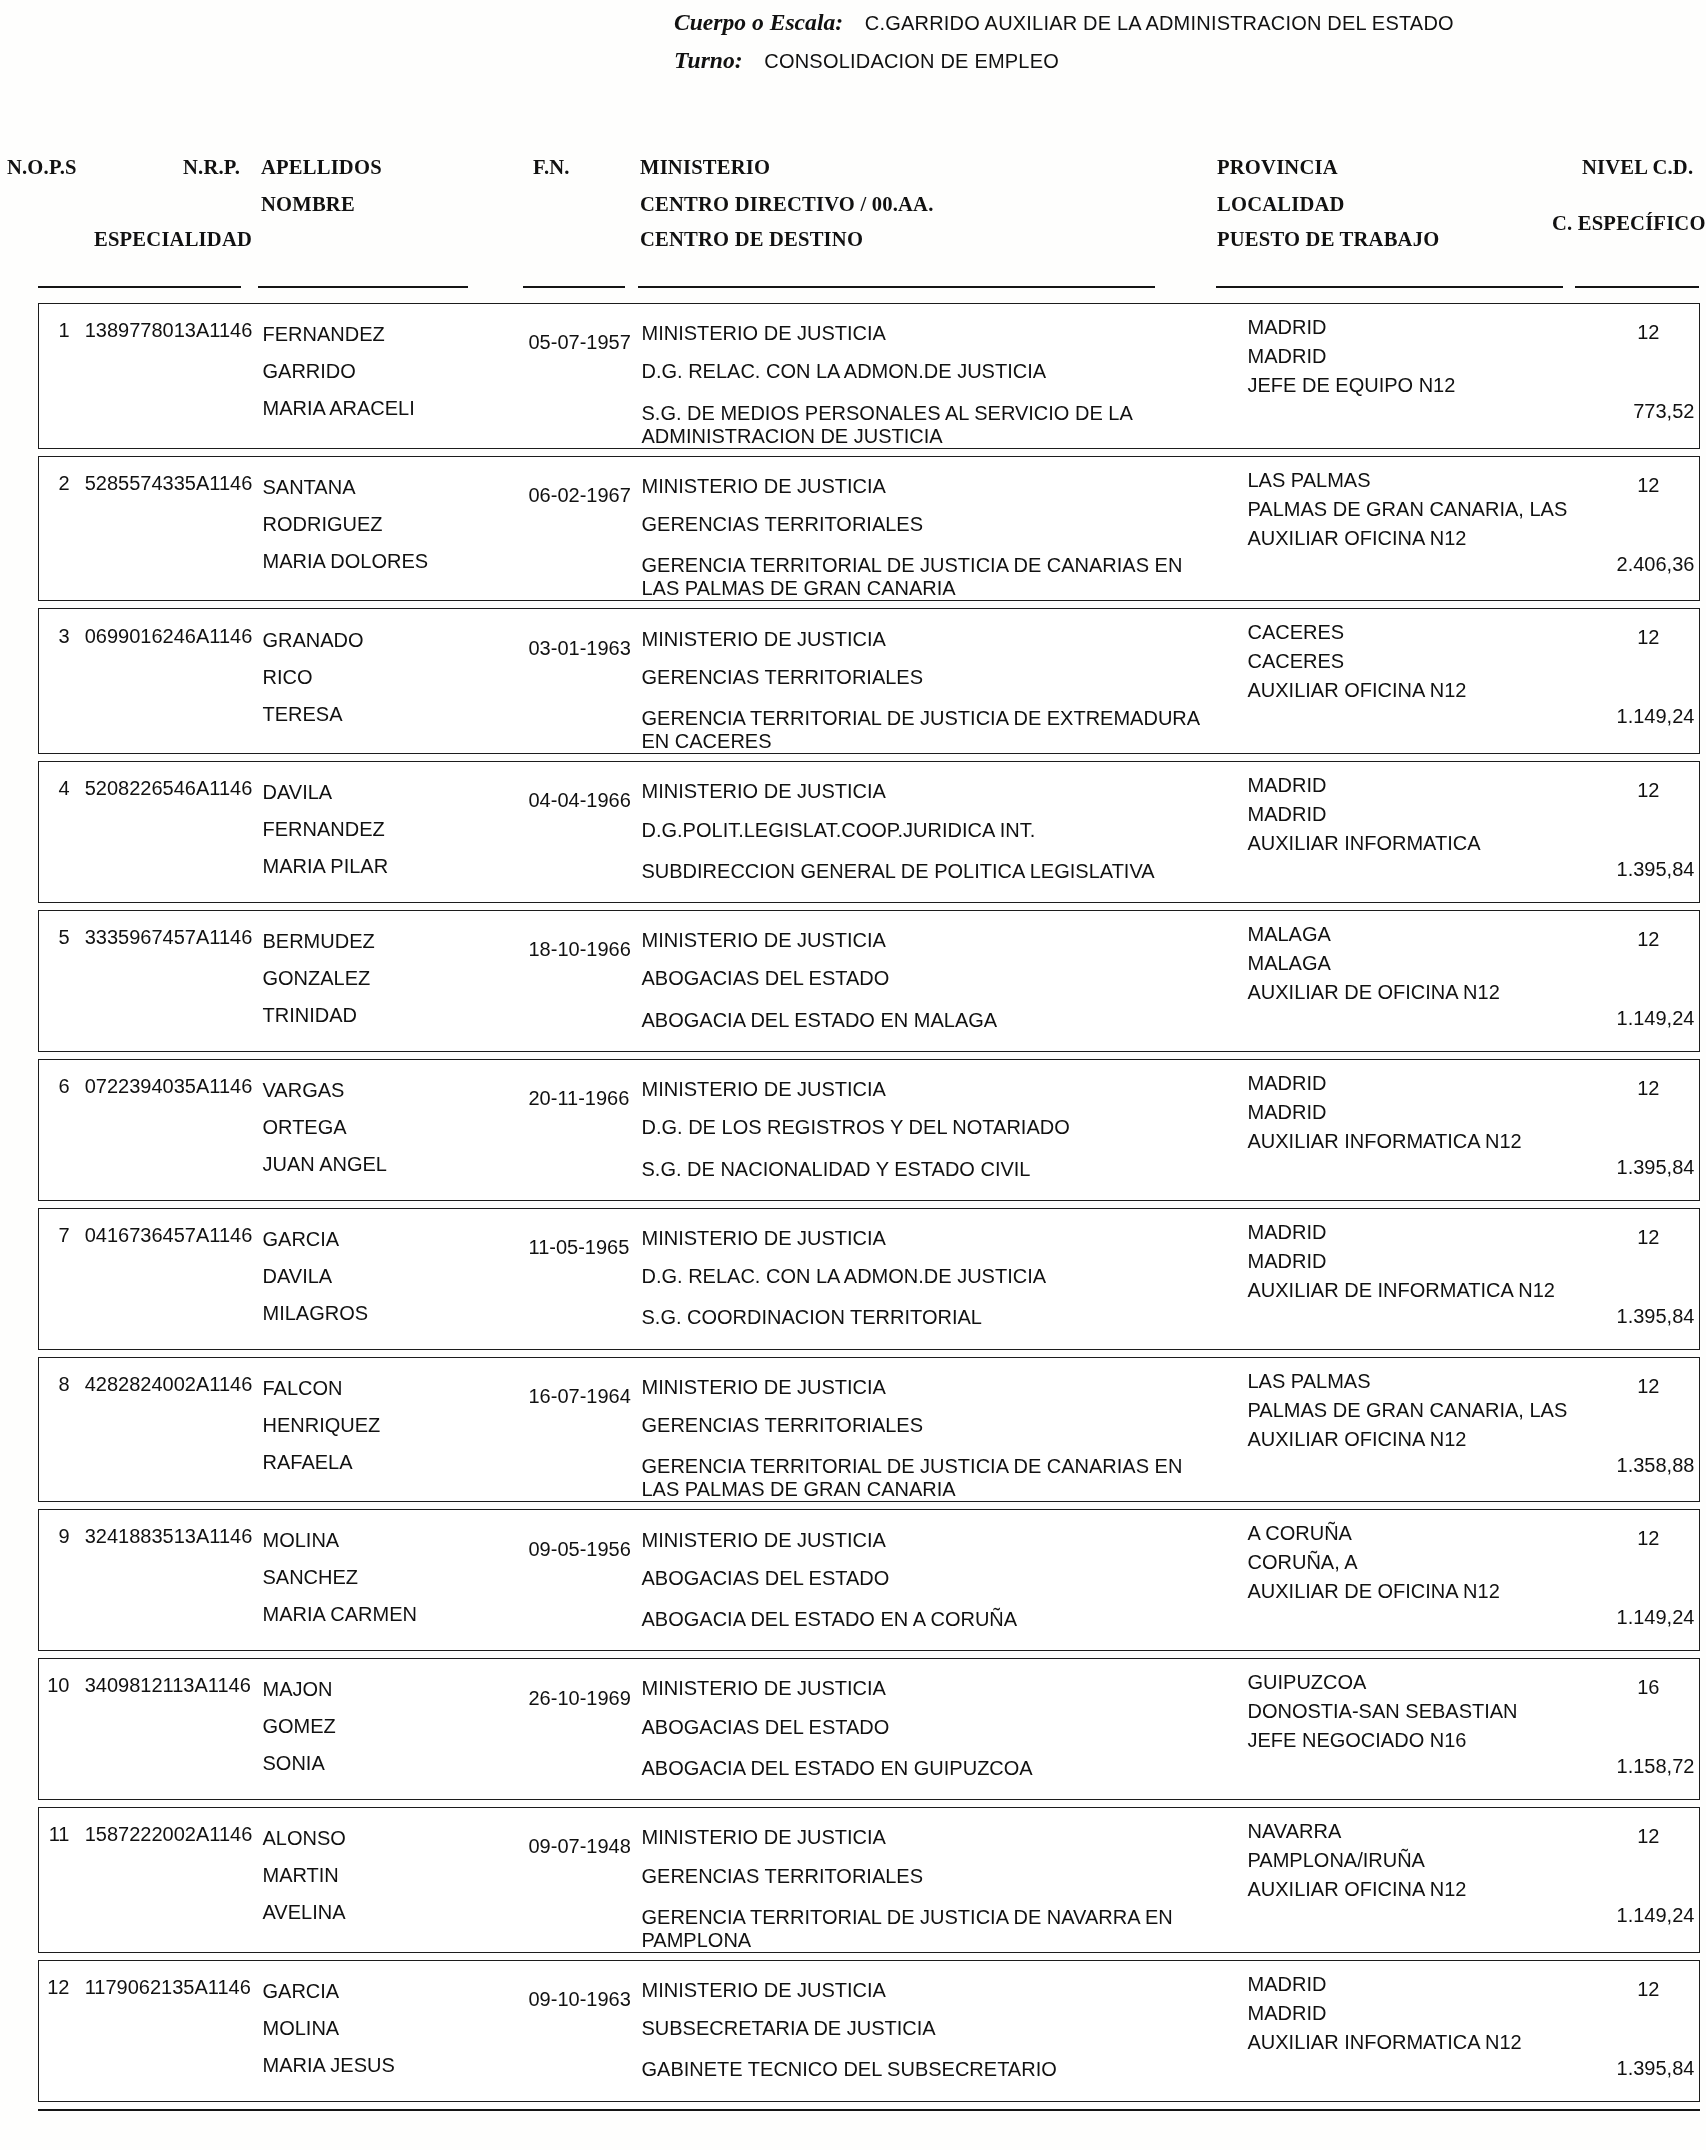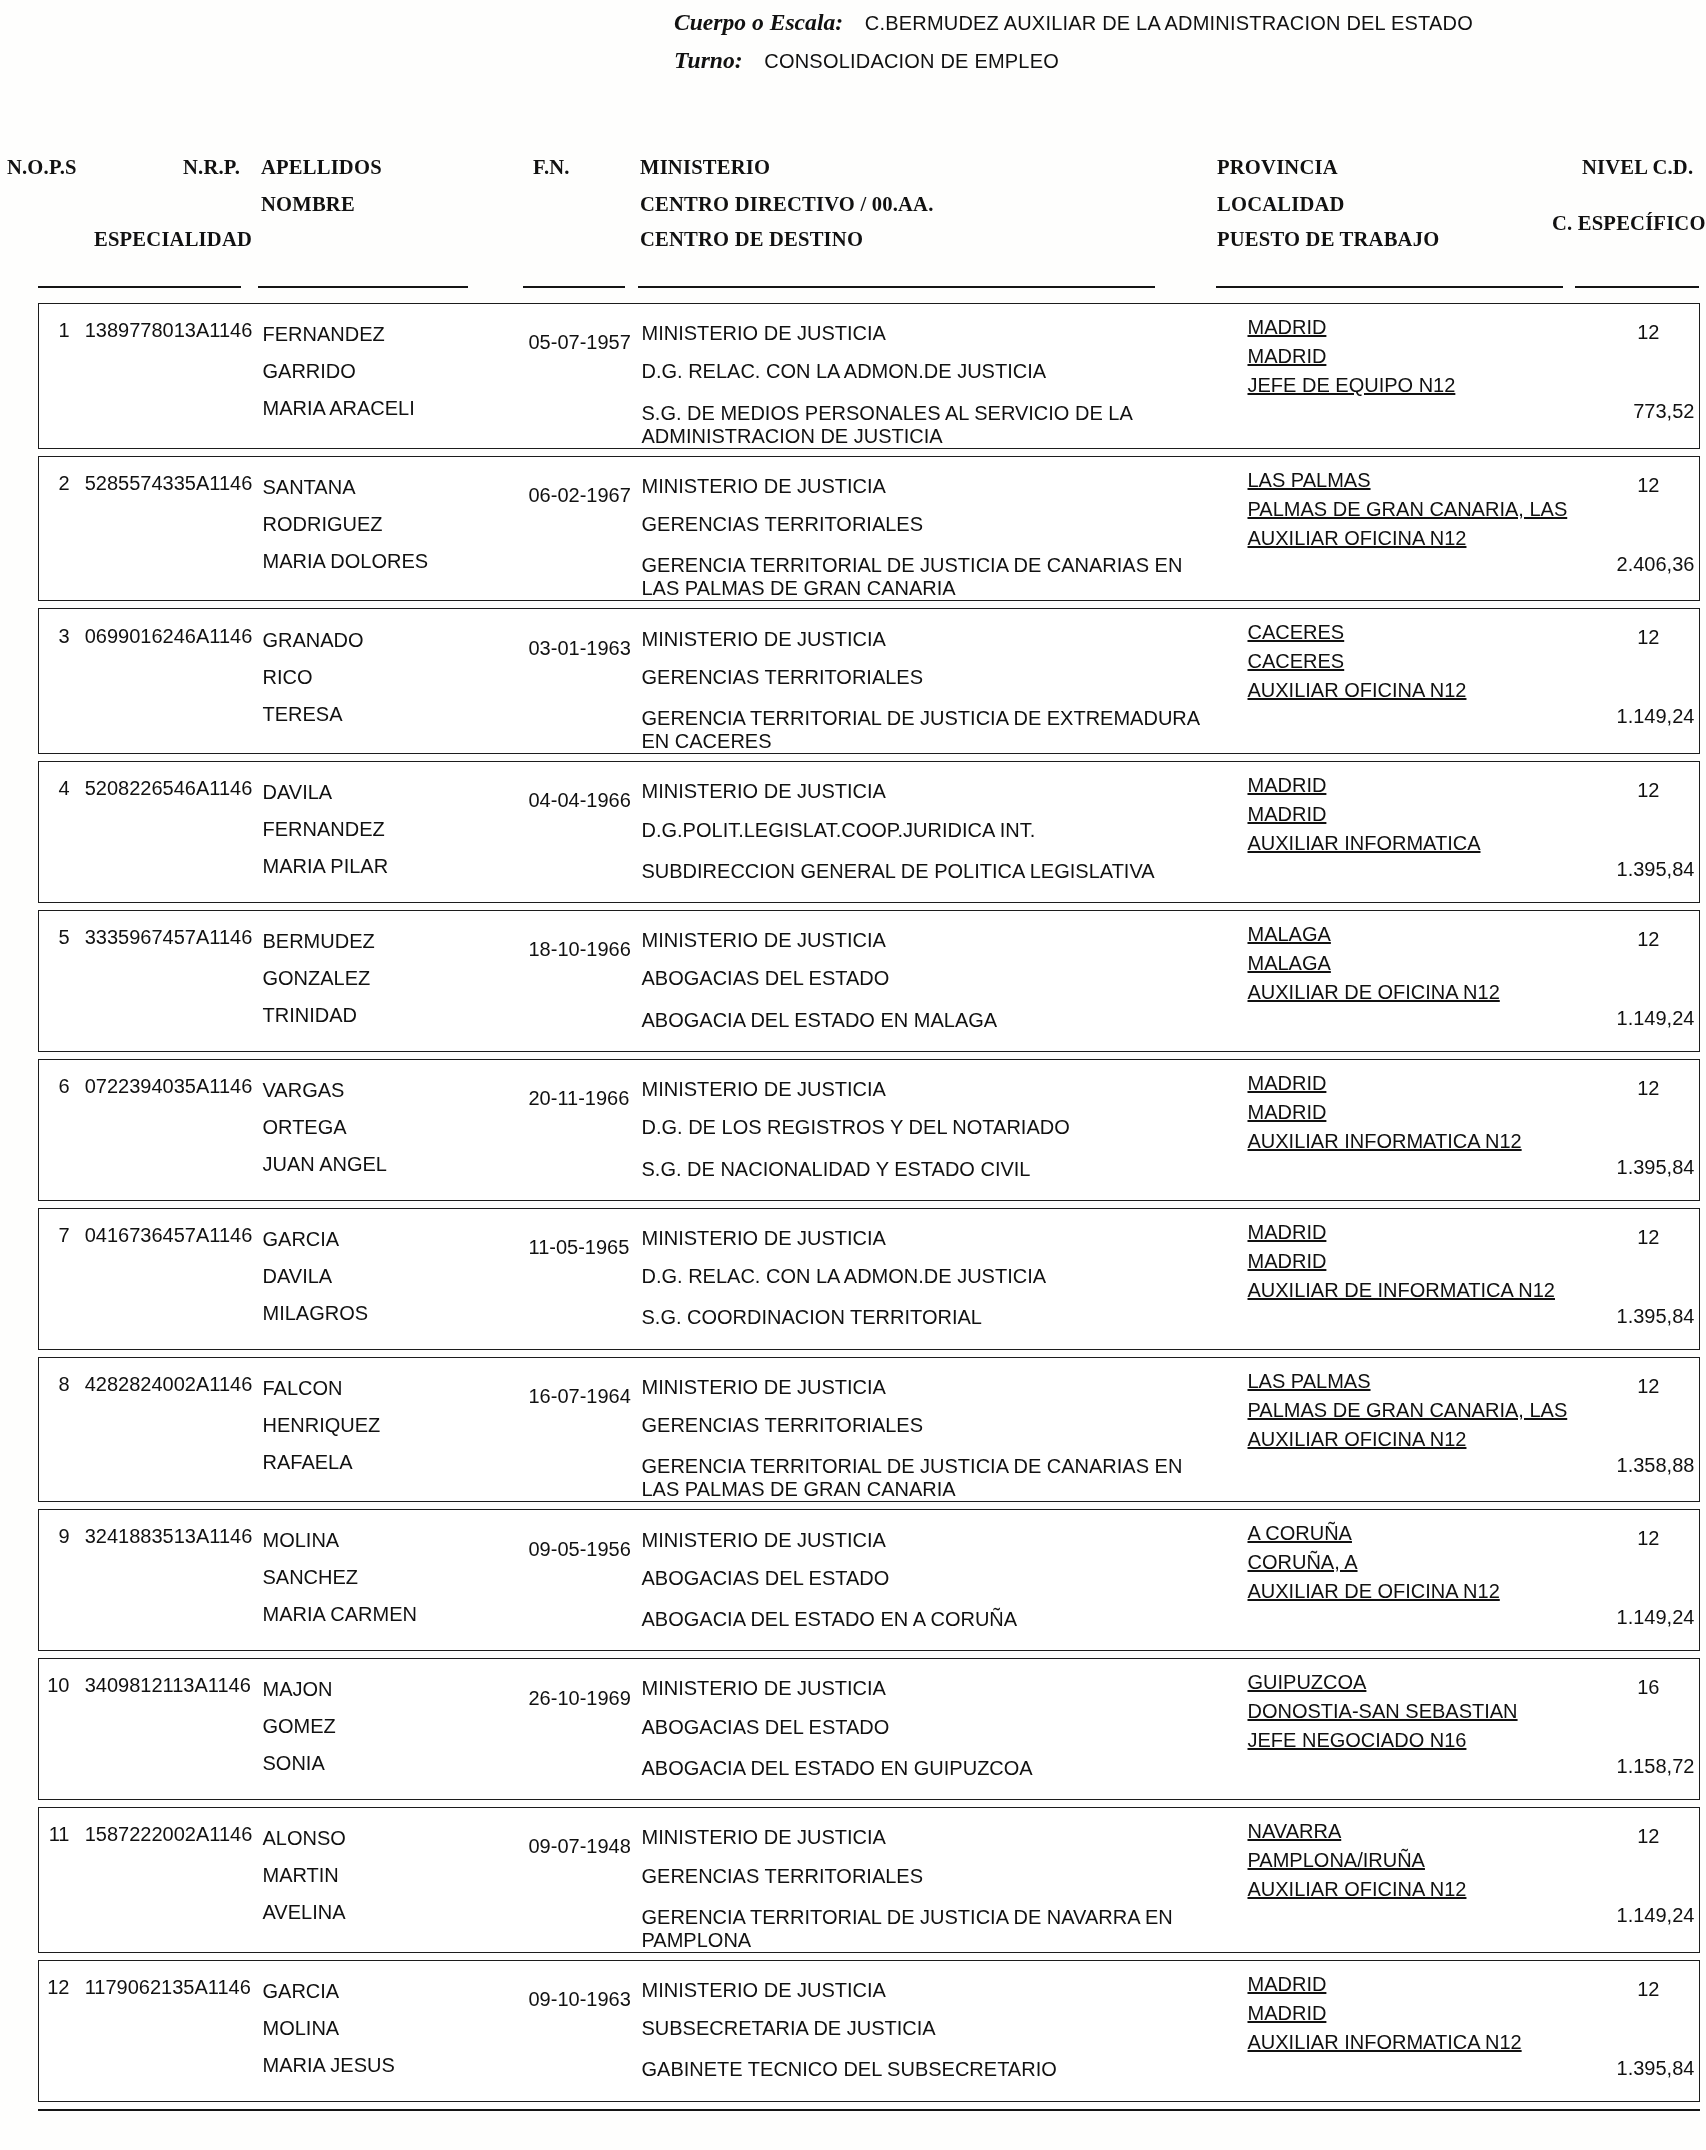--- a/index.html
+++ b/index.html
@@ -67,41 +67,41 @@
   .c { overflow:visible; }
   .c.num  { padding-top:15.2px; text-align:right; white-space:nowrap; }
   .c.nrp  { padding-top:15.2px; padding-left:15.2px; white-space:nowrap; }
   .c.name { padding-top:12.2px; line-height:37px; white-space:nowrap; }
   .c.fn   { padding-top:27.4px; white-space:nowrap; }
   .c.min  { padding-top:18.3px; }
   .c.min .min1 { white-space:nowrap; margin-bottom:15.2px; }
   .c.min .min2 { white-space:nowrap; margin-bottom:18.3px; }
   .c.min .min3 { line-height:23px; padding-right:30.5px; }
   .c.prov { padding-top:9.1px; line-height:29px; }
-  .c.prov div { white-space:nowrap;text-decoration:underline; }
+  .c.prov div { white-space:nowrap; }
   .c.last { position:relative; }
   .c.last .nivel {
     position:absolute; top:17px; left:0; width:100%;
     text-align:center; white-space:nowrap;
   }
   .c.last .esp {
     position:absolute; top:96px; right:4.6px; white-space:nowrap;
   }
 
   .bottom-rule { height:2.3px; background:#151515; margin-top:0.8px; }
 </style>
 </head>
 <body>
 
 <div class="page">
 
   <div class="doc-header">
     <div class="hdr-line">
       <span class="hdr-label">Cuerpo o Escala:</span>
-      <span class="hdr-value">C.BERMUDEZ AUXILIAR DE LA ADMINISTRACION DEL ESTADO</span>
+      <span class="hdr-value">C.GARRIDO AUXILIAR DE LA ADMINISTRACION DEL ESTADO</span>
     </div>
     <div class="hdr-line">
       <span class="hdr-label">Turno:</span>
       <span class="hdr-value">CONSOLIDACION DE EMPLEO</span>
     </div>
   </div>
 
   <div class="col-headers">
     <span class="ch ch-nops">N.O.P.S</span>
     <span class="ch ch-nrp">N.R.P.</span>

